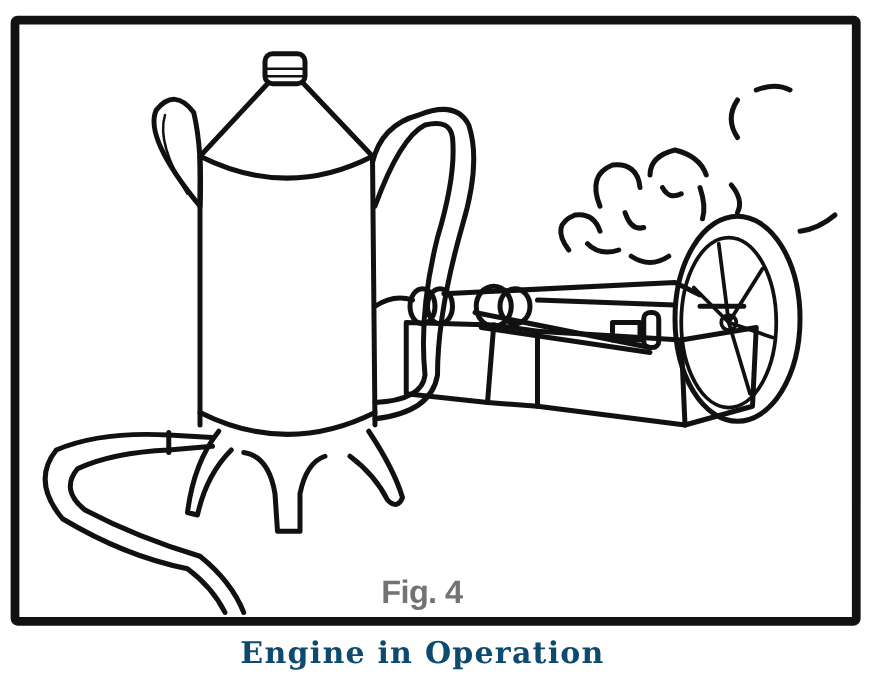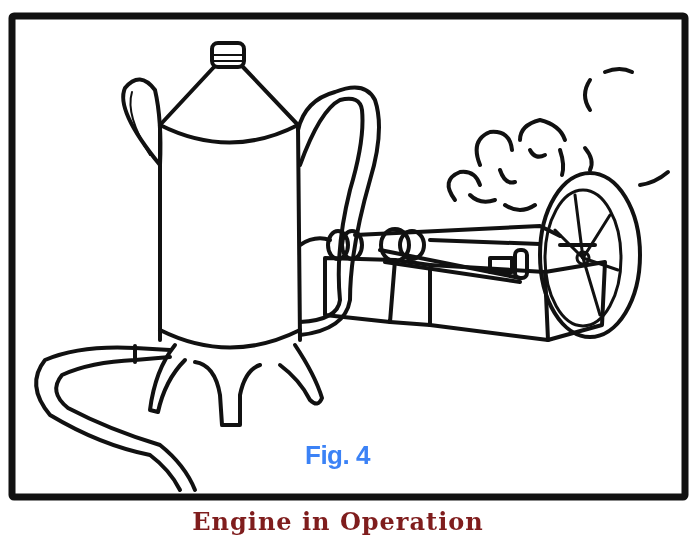--- a/index.html
+++ b/index.html
@@ -1,19 +1,19 @@
 <!DOCTYPE html>
 <html><head>
 <meta charset="utf-8">
 <style>
   html,body{margin:0;padding:0;background:#ffffff;}
   body{width:700px;height:555px;position:relative;overflow:hidden;font-family:"DejaVu Serif",serif;}
   #figure{position:absolute;left:0;top:0;width:700px;height:555px;}
-  .fig-label{position:absolute;left:305px;top:440px;font-family:"Liberation Sans",sans-serif;font-weight:bold;font-size:26px;color:#3b82f6;letter-spacing:-0.5px;}
-  .caption{position:absolute;left:0;width:676px;top:507px;text-align:center;font-family:"DejaVu Serif",serif;font-weight:bold;font-size:24px;color:#7f1d1d;letter-spacing:1px;}
+  .fig-label{position:absolute;left:305px;top:458px;font-family:"Liberation Sans",sans-serif;font-weight:bold;font-size:26px;color:#737373;letter-spacing:-0.5px;}
+  .caption{position:absolute;left:0;width:676px;top:507px;text-align:center;font-family:"DejaVu Serif",serif;font-weight:bold;font-size:24px;color:#0c4a6e;letter-spacing:1px;}
 </style>
 </head>
 <body>
 
 <svg id="figure" viewBox="0 0 700 555" xmlns="http://www.w3.org/2000/svg">
   <g fill="none" stroke="#111" stroke-linecap="round" stroke-linejoin="round">
 
     <rect x="12" y="16" width="673" height="481" stroke-width="7" rx="2"></rect>
 
     <g stroke-width="4">

